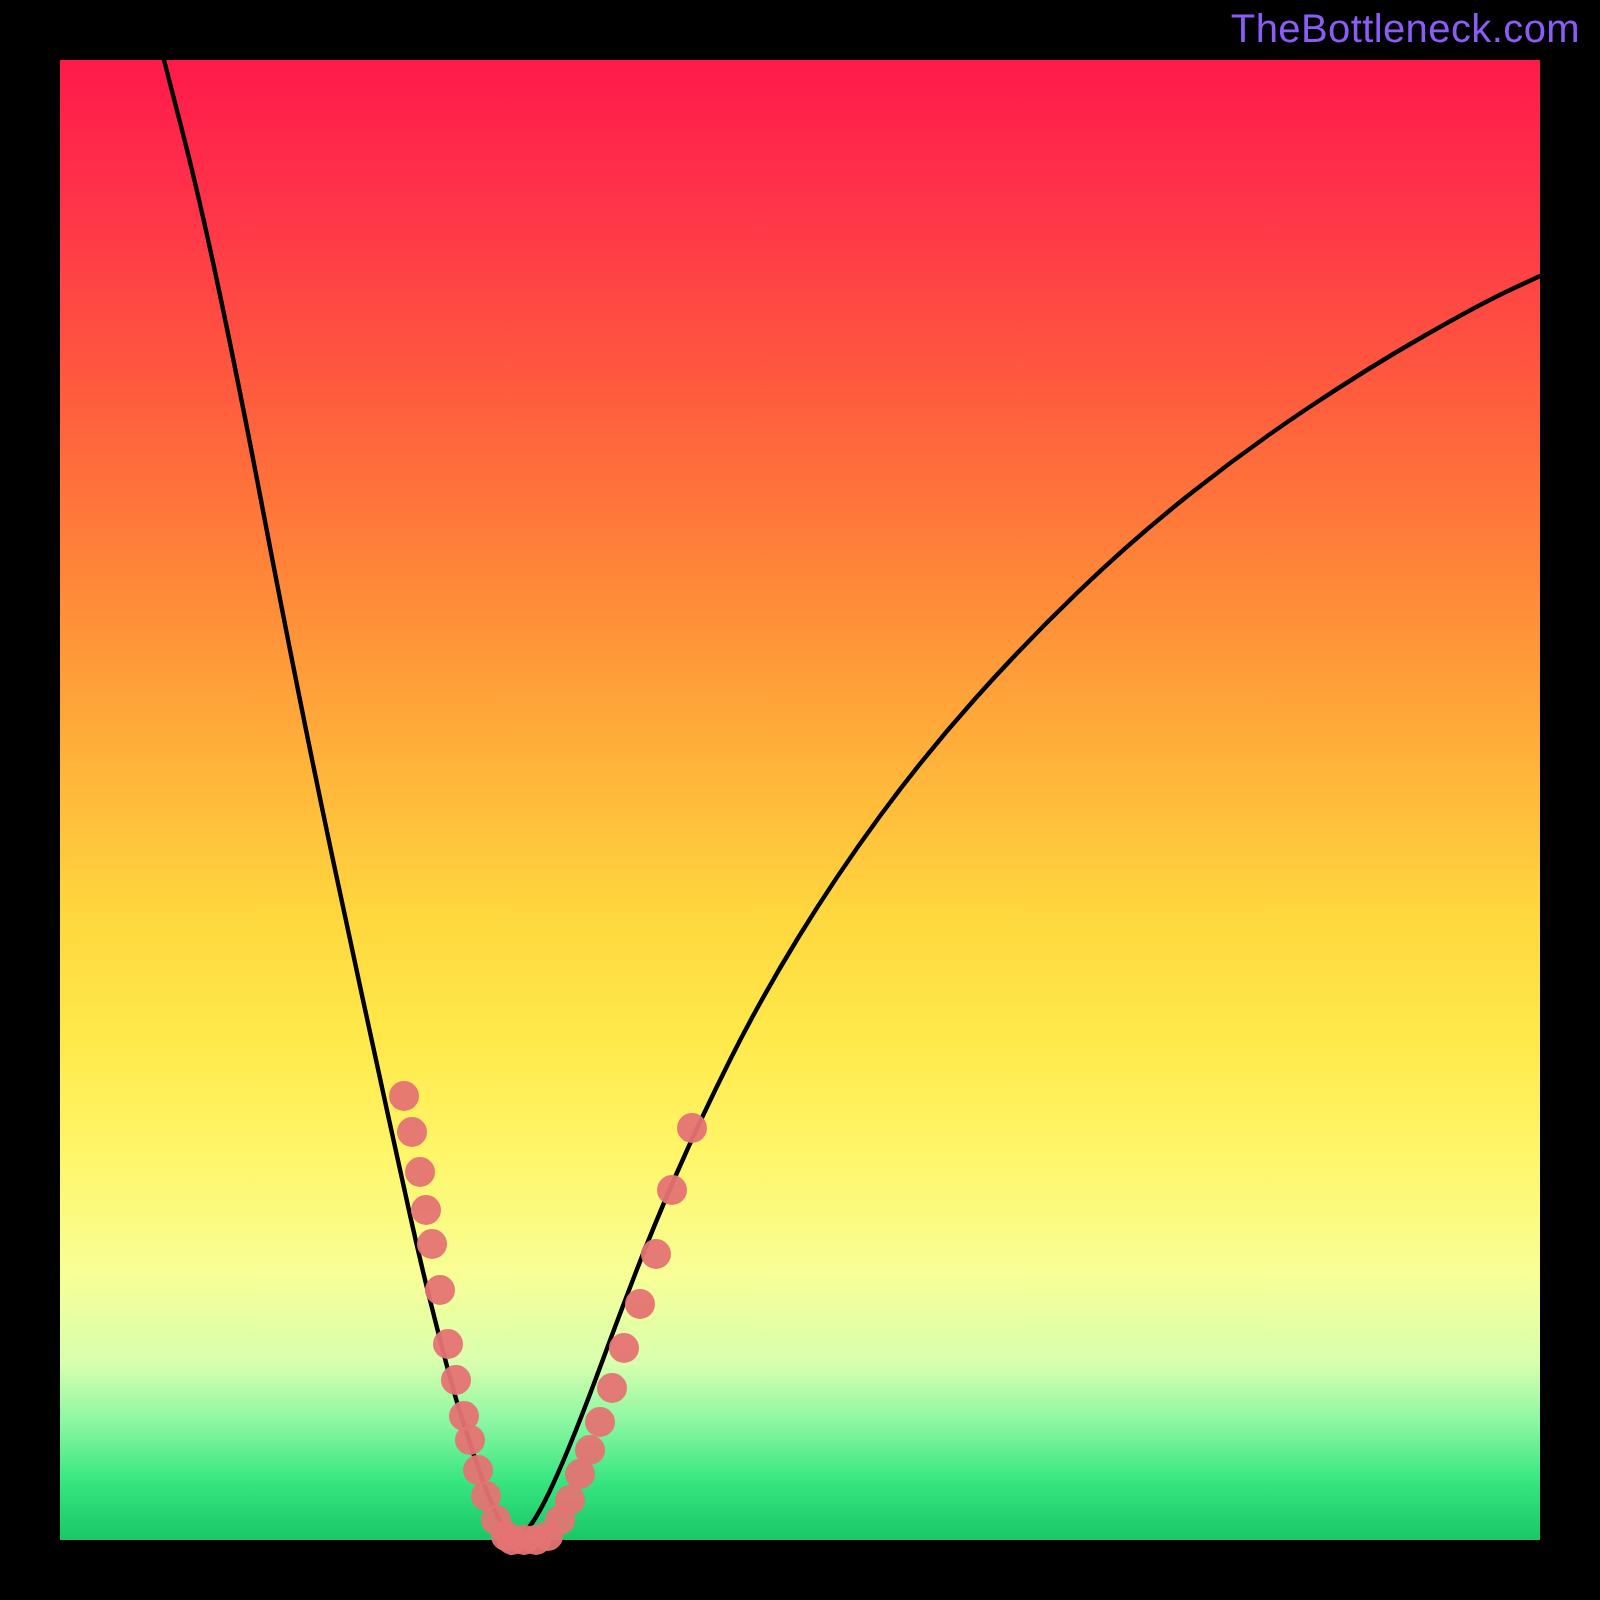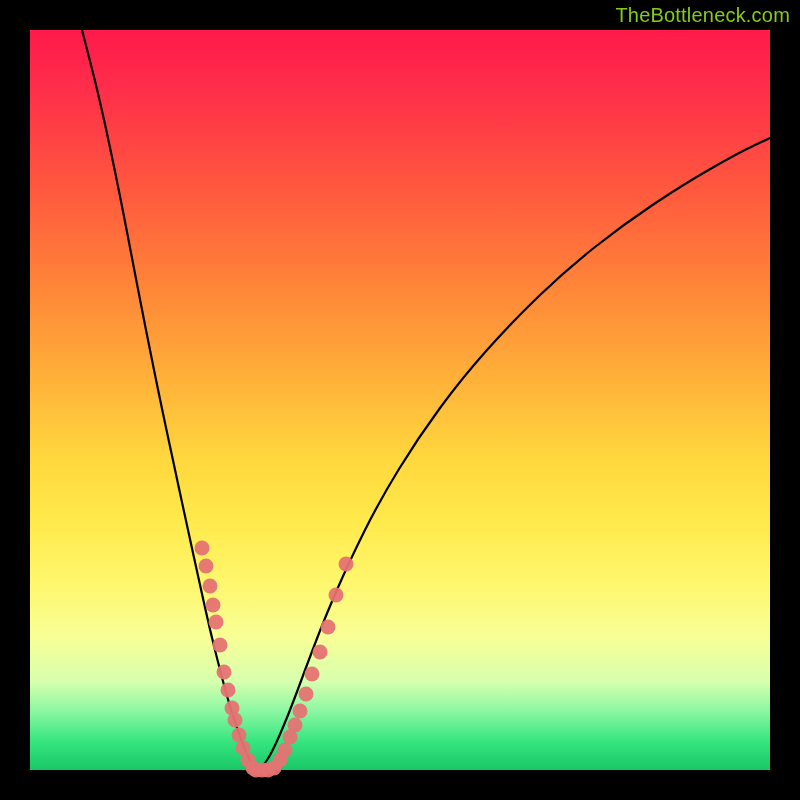--- a/index.html
+++ b/index.html
@@ -40,21 +40,21 @@
       #d8ffae 88%,
       #8cf7a2 92%,
       #38e680 96%,
       #18c766 100%
     );
   }
   .watermark {
     position: absolute;
     top: 4px;
     right: 10px;
-    color: #84cc16;
+    color: #8b5cf6;
     font-size: 20px;
     letter-spacing: 0.2px;
     user-select: none;
   }
   svg.curves {
     position: absolute;
     top: 0;
     left: 0;
     width: 740px;
     height: 740px;

